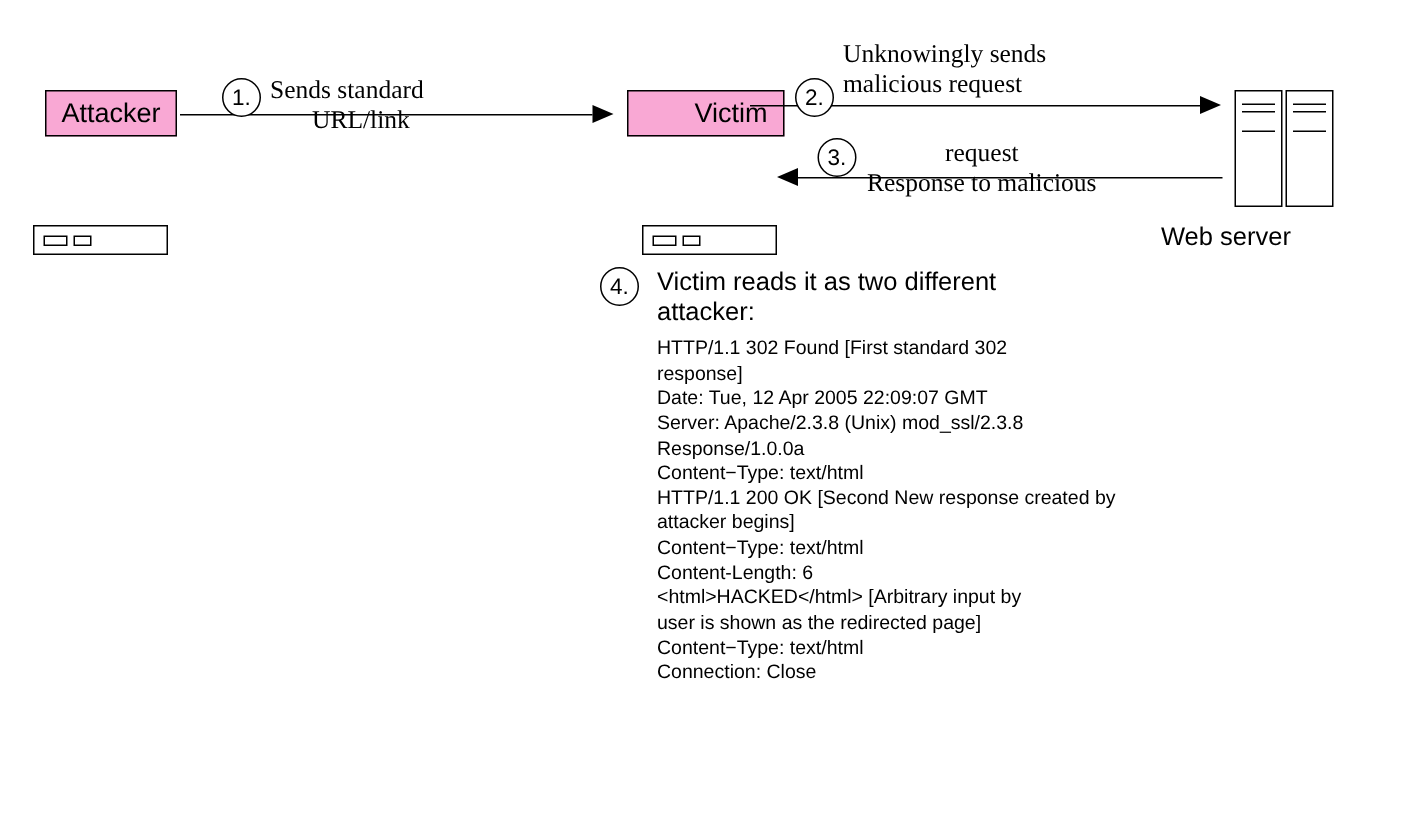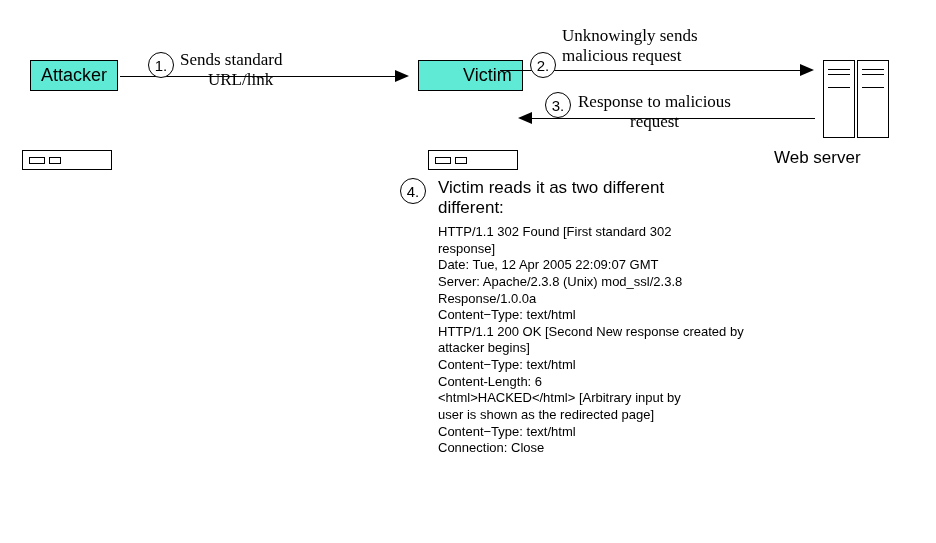--- a/index.html
+++ b/index.html
@@ -8,21 +8,21 @@
       background: #fff;
       width: 936px;
       height: 543px;
       position: relative;
       overflow: hidden;
     }
     .label-box {
       border: 1px solid #000;
       padding: 4px 10px;
       font-size: 18px;
-      background: #5eead4;
+      background: #f9a8d4;
       position: absolute;
     }
     .computer {
       position: absolute;
     }
     .monitor {
       width: 70px;
       height: 50px;
       border: 1.5px solid #000;
       background: #fff;
@@ -170,33 +170,33 @@
 <div class="step-text" style="left:562px; top:26px;">
   <div>Unknowingly sends</div>
   <div>malicious request</div>
 </div>
 
 <div class="arrow-line" style="left:530px; top:118px; width:285px;"></div>
 <div class="arrow-head-left" style="left:518px; top:112px;"></div>
 
 <div class="step-circle" style="left:545px; top:92px;">3.</div>
 <div class="step-text" style="left:578px; top:92px;">
+  <div style="margin-left:52px;">request</div>
   <div>Response to malicious</div>
-  <div style="margin-left:52px;">request</div>
 </div>
 
 <div class="server-group" style="left:822px; top:60px;">
   <div class="server-box"></div><div class="server-box"></div>
 </div>
 <div class="server-label" style="left:774px; top:148px;">Web server</div>
 
 <div class="step-circle" style="left:400px; top:178px;">4.</div>
 <div class="response-block" style="left:438px; top:178px; width:340px;">
   <div>Victim reads it as two different</div>
-  <div>different:</div>
+  <div>attacker:</div>
   <div class="response-details" id="resp-lines">
       <div>HTTP/1.1 302  Found [First standard 302</div>
       <div>response]</div>
       <div>Date: Tue, 12  Apr 2005  22:09:07  GMT</div>
       <div>Server: Apache/2.3.8 (Unix) mod_ssl/2.3.8</div>
       <div>Response/1.0.0a</div>
       <div>Content−Type: text/html</div>
       <div>HTTP/1.1 200  OK [Second New response created by</div>
       <div>attacker begins]</div>
       <div>Content−Type: text/html</div>

